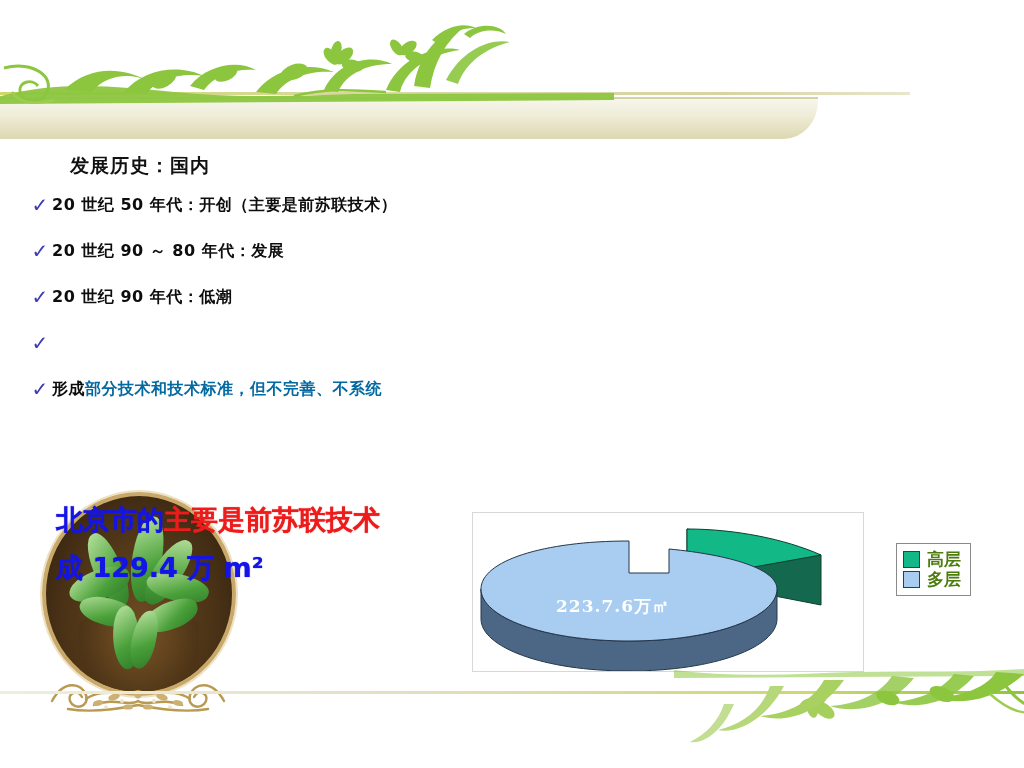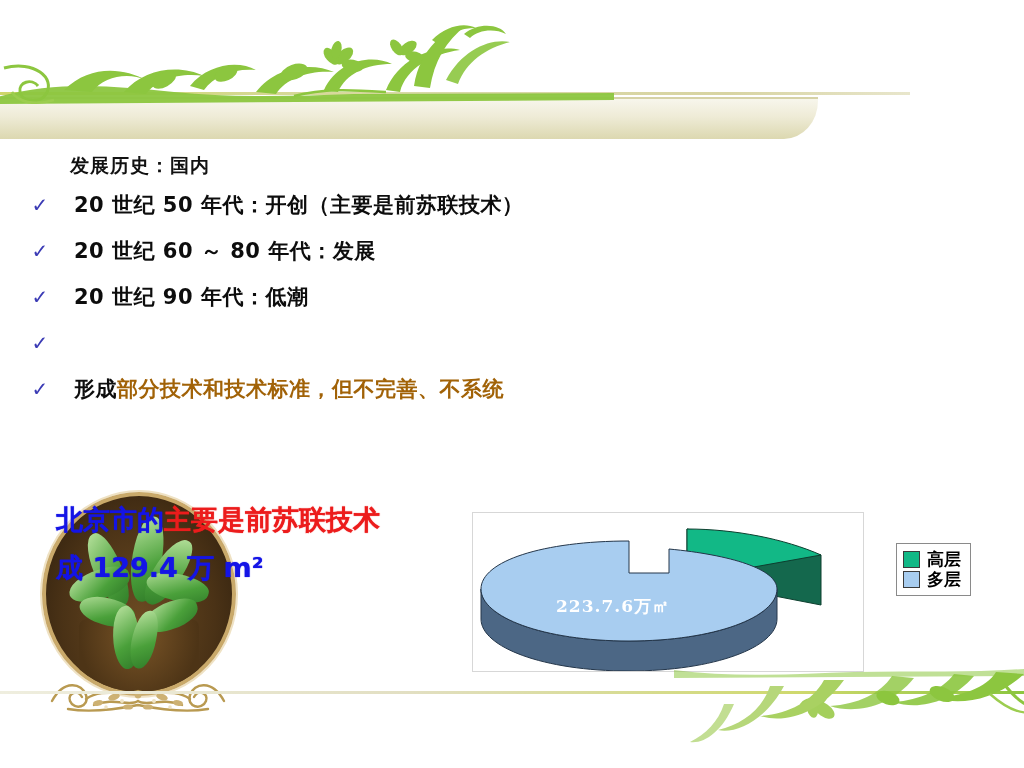--- a/index.html
+++ b/index.html
@@ -35,25 +35,24 @@
   .bullets li{
     display:flex;align-items:flex-start;gap:0px;
     margin:0 0 12px 0;line-height:34px;
   }
   .tick{
     width:52px;flex:0 0 52px;text-align:center;
     color:#3b3bb5;font-size:20px;font-weight:700;padding-left:28px;
     box-sizing:border-box;
   }
   .btxt{
-    font-size:21px;color:#0d0d0d;font-weight:700;letter-spacing:.5px;
-    font-family:"DejaVu Sans","Liberation Sans",sans-serif;
-    margin-left:22px;
-  }
-  .btxt .blue{color:#a16207;}
+    font-size:16px;color:#0d0d0d;font-weight:700;letter-spacing:.5px;
+    font-family:"DejaVu Sans","Liberation Sans",sans-serif;
+  }
+  .btxt .blue{color:#0369a1;}
 
   
   .plant-wrap{position:absolute;left:38px;top:492px;width:200px;height:225px;}
   .plant-oval{
     position:absolute;left:4px;top:0;width:186px;height:196px;
     border-radius:50%;overflow:hidden;
     border:4px solid #c9a96a;
     box-shadow:0 0 0 2px #efe2c4;
     background:radial-gradient(ellipse at 50% 62%,#6b4a22 0%,#4a3216 58%,#2a1c0c 100%);
   }
@@ -83,21 +82,21 @@
     background:#fff;border:1px solid #d7d7d7;
   }
   .legend{
     position:absolute;left:896px;top:543px;
     border:1px solid #8a8a8a;background:#fff;
     padding:5px 9px 5px 6px;
   }
   .legend-row{display:flex;align-items:center;gap:7px;margin:1px 0;}
   .swatch{width:15px;height:15px;border:1px solid #3a3a3a;display:block;}
   .legend-label{
-    font-size:17px;color:#000000;font-weight:700;
+    font-size:17px;color:#4d7c0f;font-weight:700;
     font-family:"DejaVu Sans","Liberation Sans",sans-serif;
     line-height:19px;
   }
   .pie-label{
     position:absolute;color:#ffffff;font-weight:700;
     font-family:"DejaVu Serif","Liberation Serif",serif;
     font-size:17px;letter-spacing:1px;white-space:nowrap;
   }
   .lbl-green{left:692px;top:510px;}
   .lbl-blue{left:556px;top:595px;}
@@ -145,21 +144,21 @@
 
   <div class="content">
     <div class="heading">发展历史：国内</div>
     <ul class="bullets">
       <li>
         <span class="tick">✓</span>
         <span class="btxt"><span>20 世纪 50 年代：开创（主要是前苏联技术）</span><span class="blue"></span></span>
       </li>
       <li>
         <span class="tick">✓</span>
-        <span class="btxt"><span>20 世纪 60 ～ 80 年代：发展</span><span class="blue"></span></span>
+        <span class="btxt"><span>20 世纪 90 ～ 80 年代：发展</span><span class="blue"></span></span>
       </li>
       <li>
         <span class="tick">✓</span>
         <span class="btxt"><span>20 世纪 90 年代：低潮</span><span class="blue"></span></span>
       </li>
       <li>
         <span class="tick">✓</span>
       </li>
       <li>
         <span class="tick">✓</span>

